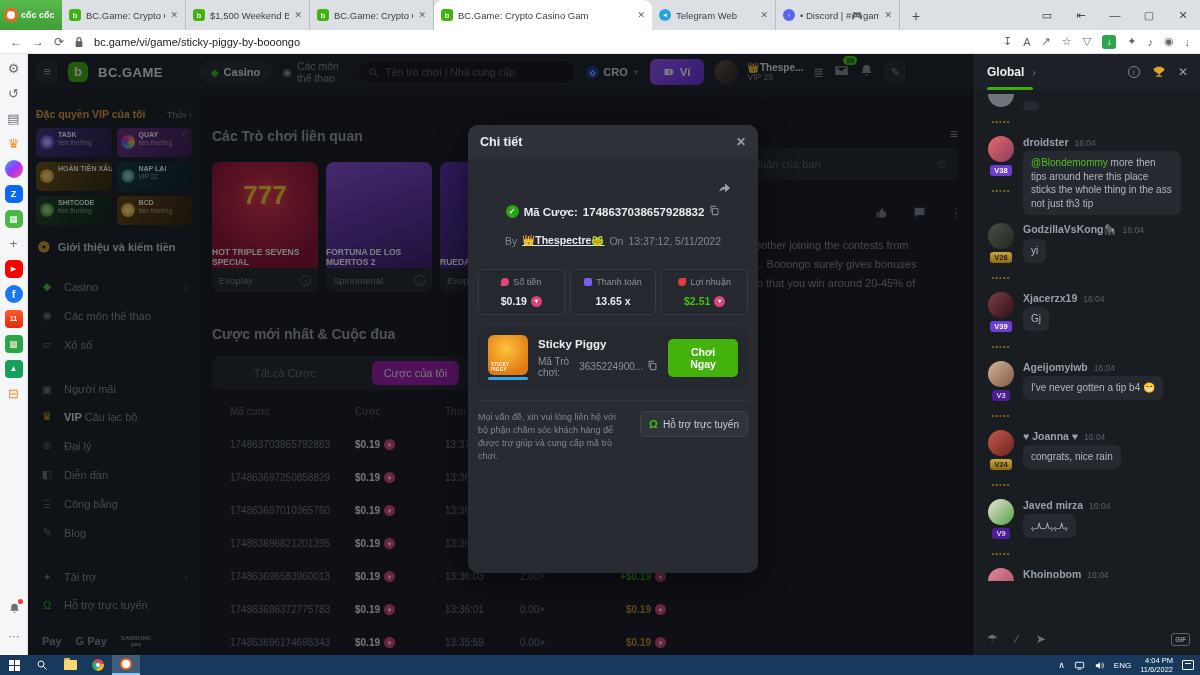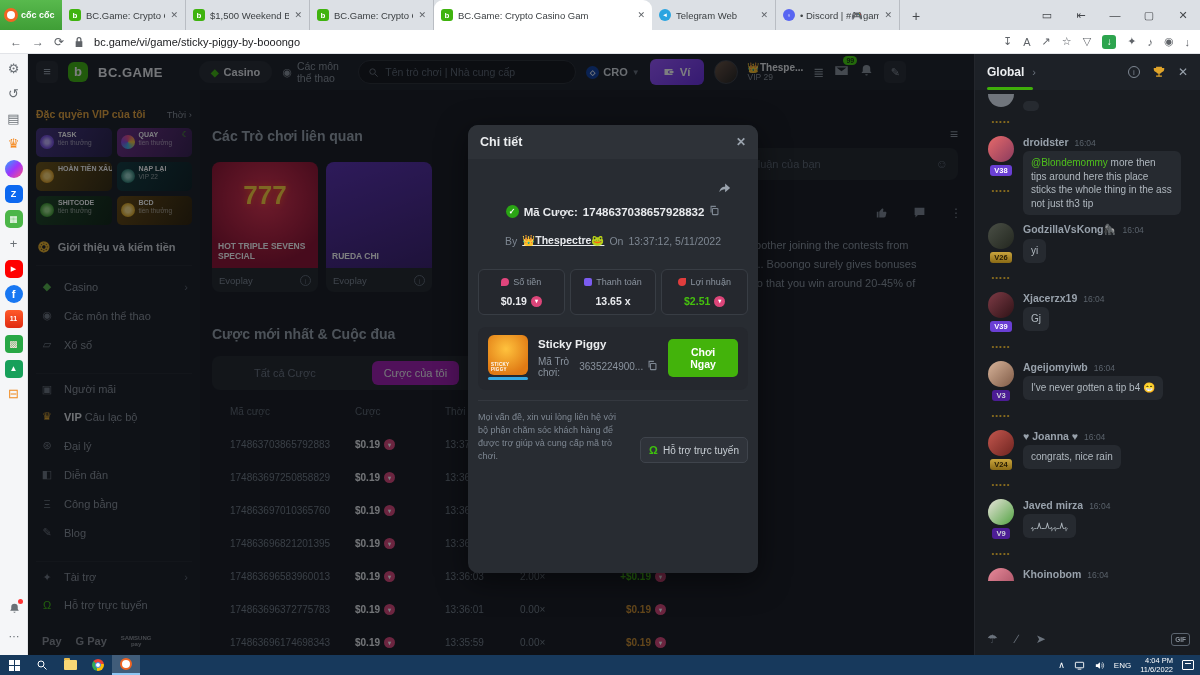--- a/index.html
+++ b/index.html
@@ -104,21 +104,21 @@
 .payrow{display:flex;align-items:center;gap:14px;margin-top:16px;padding-left:6px;color:#8a8f96}
 .payrow .p1{font-size:11px;font-weight:bold}
 .payrow .p2{font-size:11px;font-weight:bold}
 .payrow .p3{font-size:6px;font-weight:bold;line-height:1;text-align:center}
 
 .main{position:absolute;left:184px;top:36px;width:474px;bottom:0}
 .h-sec{font-size:14px;font-weight:bold;color:#9aa4ad;margin:0 0 2px}
 .relgames{position:absolute;left:0;top:38px}
 .gamecards{display:flex;gap:8px;margin-top:18px}
 .gcard{width:106px}
-.gart{position:relative;width:106px;height:106px;border-radius:8px 8px 0 0;overflow:hidden;display:flex;align-items:flex-end;padding:6px}
+.gart{position:relative;width:106px;height:106px;border-radius:8px 8px 0 0;overflow:hidden;display:flex;align-items:flex-end;}
 .gname{font-size:8.5px;font-weight:bold;color:#fff;line-height:1.25;text-transform:uppercase}
 .gbadge{position:absolute;top:18px;left:0;right:0;text-align:center;font-size:26px;font-weight:800;color:#ffd23d;text-shadow:0 0 6px #ff5a1e}
 .g-hot{background:radial-gradient(circle at 50% 35%,#e0314e,#8e1030 75%)}
 .g-fortuna{background:linear-gradient(160deg,#8a4fd8,#5a2f9e 60%,#3a1f6e)}
 .g-rueda{background:linear-gradient(160deg,#5a2fb0,#3a1f6e)}
 .gprov{display:flex;align-items:center;height:24px;background:#22262b;border-radius:0 0 8px 8px;padding:0 7px;font-size:9.5px;color:#7e8792}
 .ginfo{margin-left:auto;width:11px;height:11px;border:1px solid #5c6570;border-radius:50%;color:#5c6570;font-size:7px;text-align:center;line-height:11px}
 .bets{position:absolute;left:0;top:236px;width:472px}
 .bettabs{display:flex;align-items:center;height:34px;background:#22262b;border-radius:8px;margin-top:14px;padding:0 30px;gap:44px}
 .btab{font-size:11px;color:#6b7480;padding:6px 12px;border-radius:6px}
@@ -166,21 +166,21 @@
 .stat-val{display:flex;align-items:center;justify-content:center;gap:4px;margin-top:8px;font-size:10.5px;font-weight:bold;color:#e8eaed}
 .stat-val [data-color="green"]{color:#45c00e}
 .mgame{display:flex;align-items:center;gap:10px;margin:12px 10px 0;background:#25282e;border-radius:8px;padding:8px 10px 10px}
 .thumbwrap{flex:none}
 .thumb{width:40px;height:40px;border-radius:6px;background:radial-gradient(circle at 45% 35%,#ffc23d,#e07a14 75%);display:flex;align-items:flex-end;padding:3px}
 .thumb span{font-size:4.5px;font-weight:bold;color:#fff;letter-spacing:.3px}
 .cyanbar{width:40px;height:3px;border-radius:2px;background:#36a8e0;margin-top:2px}
 .mg-name{font-size:11.5px;font-weight:bold;color:#eceef0}
 .mg-id{display:flex;align-items:center;gap:4px;font-size:10px;color:#8a939e;margin-top:6px}
 .play{margin-left:auto;background:#43b30b;border:none;border-radius:5px;color:#fff;font-size:10.5px;font-weight:bold;padding:7px 12px}
-.mfoot{display:flex;align-items:flex-end;gap:16px;margin:10px 10px 16px;border-top:1px solid #34383f;padding-top:10px}
+.mfoot{display:flex;align-items:flex-start;gap:16px;margin:10px 10px 16px;border-top:1px solid #34383f;padding-top:10px}
 .help{font-size:9px;color:#7e8792;line-height:1.45;width:150px}
 .support{display:flex;align-items:center;gap:5px;background:#2f333a;border:1px solid #3f444c;border-radius:5px;color:#c8ced4;font-size:10px;padding:6px 8px;white-space:nowrap}
 .hs{color:#3fc10e;font-weight:bold;font-size:11px}
 
 .chat{position:absolute;right:0;top:0;width:226px;bottom:0;background:#191c21;z-index:45;border-left:1px solid #23262c}
 .chat-head{position:relative;height:36px;display:flex;align-items:center;gap:8px;padding:0 12px;background:#1d2127}
 .chat-head .room{font-size:12px;font-weight:bold;color:#eceef0}
 .chat-head .chev{color:#6a727c;font-size:11px}
 .chat-head .right{margin-left:auto;display:flex;align-items:center;gap:12px}
 .chat-head .info{width:12px;height:12px;border:1px solid #7e8792;border-radius:50%;color:#7e8792;font-size:8px;text-align:center;line-height:12px}
@@ -541,20 +541,30 @@
               <div class="gart g-hot">
                 <span class="gbadge" data-interactable="false">777</span>
                 <span class="gname" data-interactable="false">Hot Triple Sevens Special</span>
               </div>
               <div class="gprov">
                 <span data-interactable="false">Evoplay</span>
                 <span class="ginfo" data-interactable="true">i</span>
               </div>
             </div>
 
+            <div class="gcard" data-interactable="true">
+              <div class="gart g-fortuna">
+                <span class="gbadge" data-interactable="false"></span>
+                <span class="gname" data-interactable="false">Fortuna de los Muertos 2</span>
+              </div>
+              <div class="gprov">
+                <span data-interactable="false">Spinomenal</span>
+                <span class="ginfo" data-interactable="true">i</span>
+              </div>
+            </div>
 
             <div class="gcard" data-interactable="true">
               <div class="gart g-rueda">
                 <span class="gbadge" data-interactable="false"></span>
                 <span class="gname" data-interactable="false">Rueda Chi</span>
               </div>
               <div class="gprov">
                 <span data-interactable="false">Evoplay</span>
                 <span class="ginfo" data-interactable="true">i</span>
               </div>

